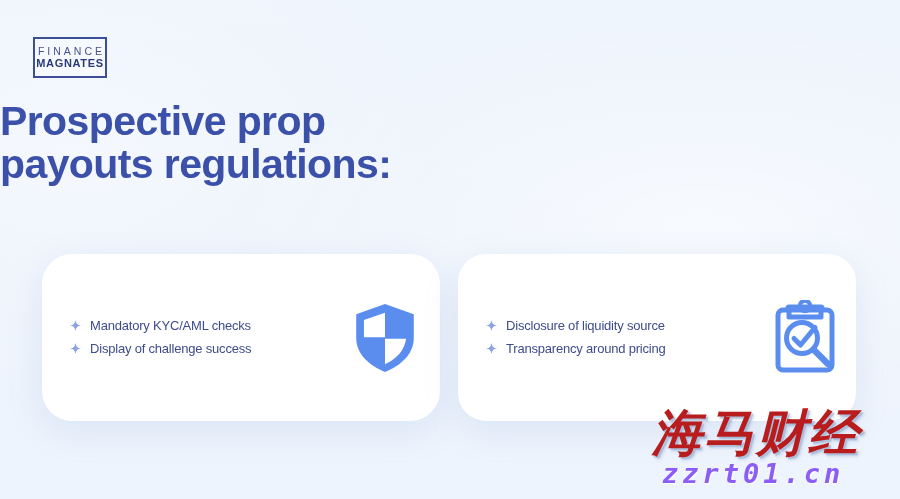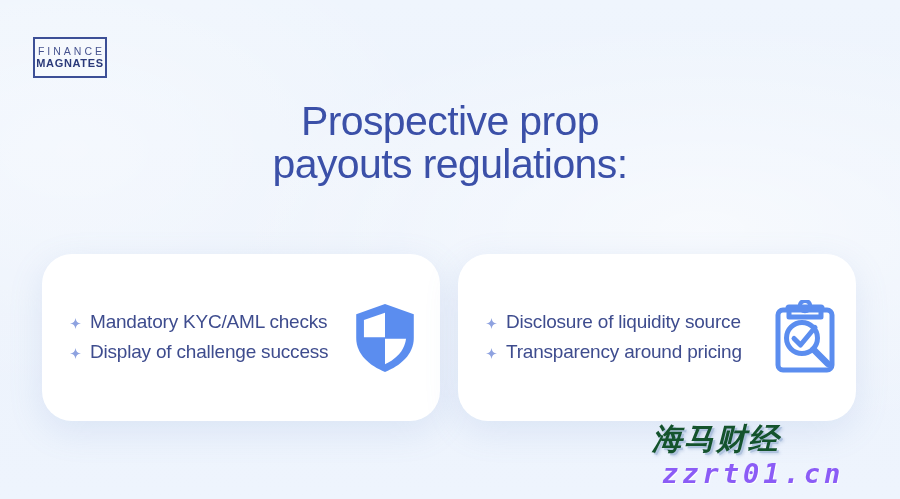--- a/index.html
+++ b/index.html
@@ -66,56 +66,56 @@
     font-weight: 700;
     line-height: 1.15;
   }
 
   
   .title {
     position: absolute;
     left: 0;
     right: 0;
     top: 100px;
-    text-align: center;
+    text-align: left;
     color: #3b50a8;
     font-size: 41px;
-    font-weight: 400;
+    font-weight: 700;
     line-height: 1.04;
     letter-spacing: -0.6px;
   }
   .title .line { display: block; }
 
   
   .card {
     position: absolute;
     top: 254px;
     height: 167px;
     background: #ffffff;
     border-radius: 30px;
     box-shadow: 0 10px 34px rgba(120,150,205,0.16);
     display: flex;
     align-items: center;
     box-sizing: border-box;
   }
   .card-left  { left: 42px;  width: 398px; padding: 0 18px 0 28px; }
-  .card-right { left: 458px; width: 398px; padding: 0 14px 0 28px; }
+  .card-right { left: 458px; width: 398px; padding: 0 14px 0 28px; border-radius: 28px; }
 
   .bullets {
     flex: 1 1 auto;
     display: flex;
     flex-direction: column;
     gap: 9px;
   }
   .bullet-row {
     display: flex;
     align-items: baseline;
     gap: 9px;
     color: #3e4c8e;
-    font-size: 19px;
+    font-size: 13px;
     font-weight: 400;
     line-height: 1.1;
     letter-spacing: -0.2px;
     white-space: nowrap;
   }
   .spark {
     flex: 0 0 auto;
     width: 11px;
     height: 11px;
     position: relative;
@@ -138,25 +138,25 @@
     position: absolute;
     left: 648px;
     top: 408px;
     width: 248px;
     height: 88px;
     pointer-events: none;
   }
   .wm-cn {
     position: absolute;
     left: 4px;
-    top: 16px;
-    font-size: 30px;
+    top: 0px;
+    font-size: 50px;
     font-weight: 700;
     font-style: italic;
-    color: #14532d;
+    color: #b91c1c;
     letter-spacing: 2px;
     text-shadow:
       2px 2px 0 rgba(150,175,210,0.55),
       3px 3px 3px rgba(120,150,195,0.35);
     font-family: "DejaVu Sans", "Liberation Sans", sans-serif;
     line-height: 1;
   }
   .wm-en {
     position: absolute;
     left: 14px;

